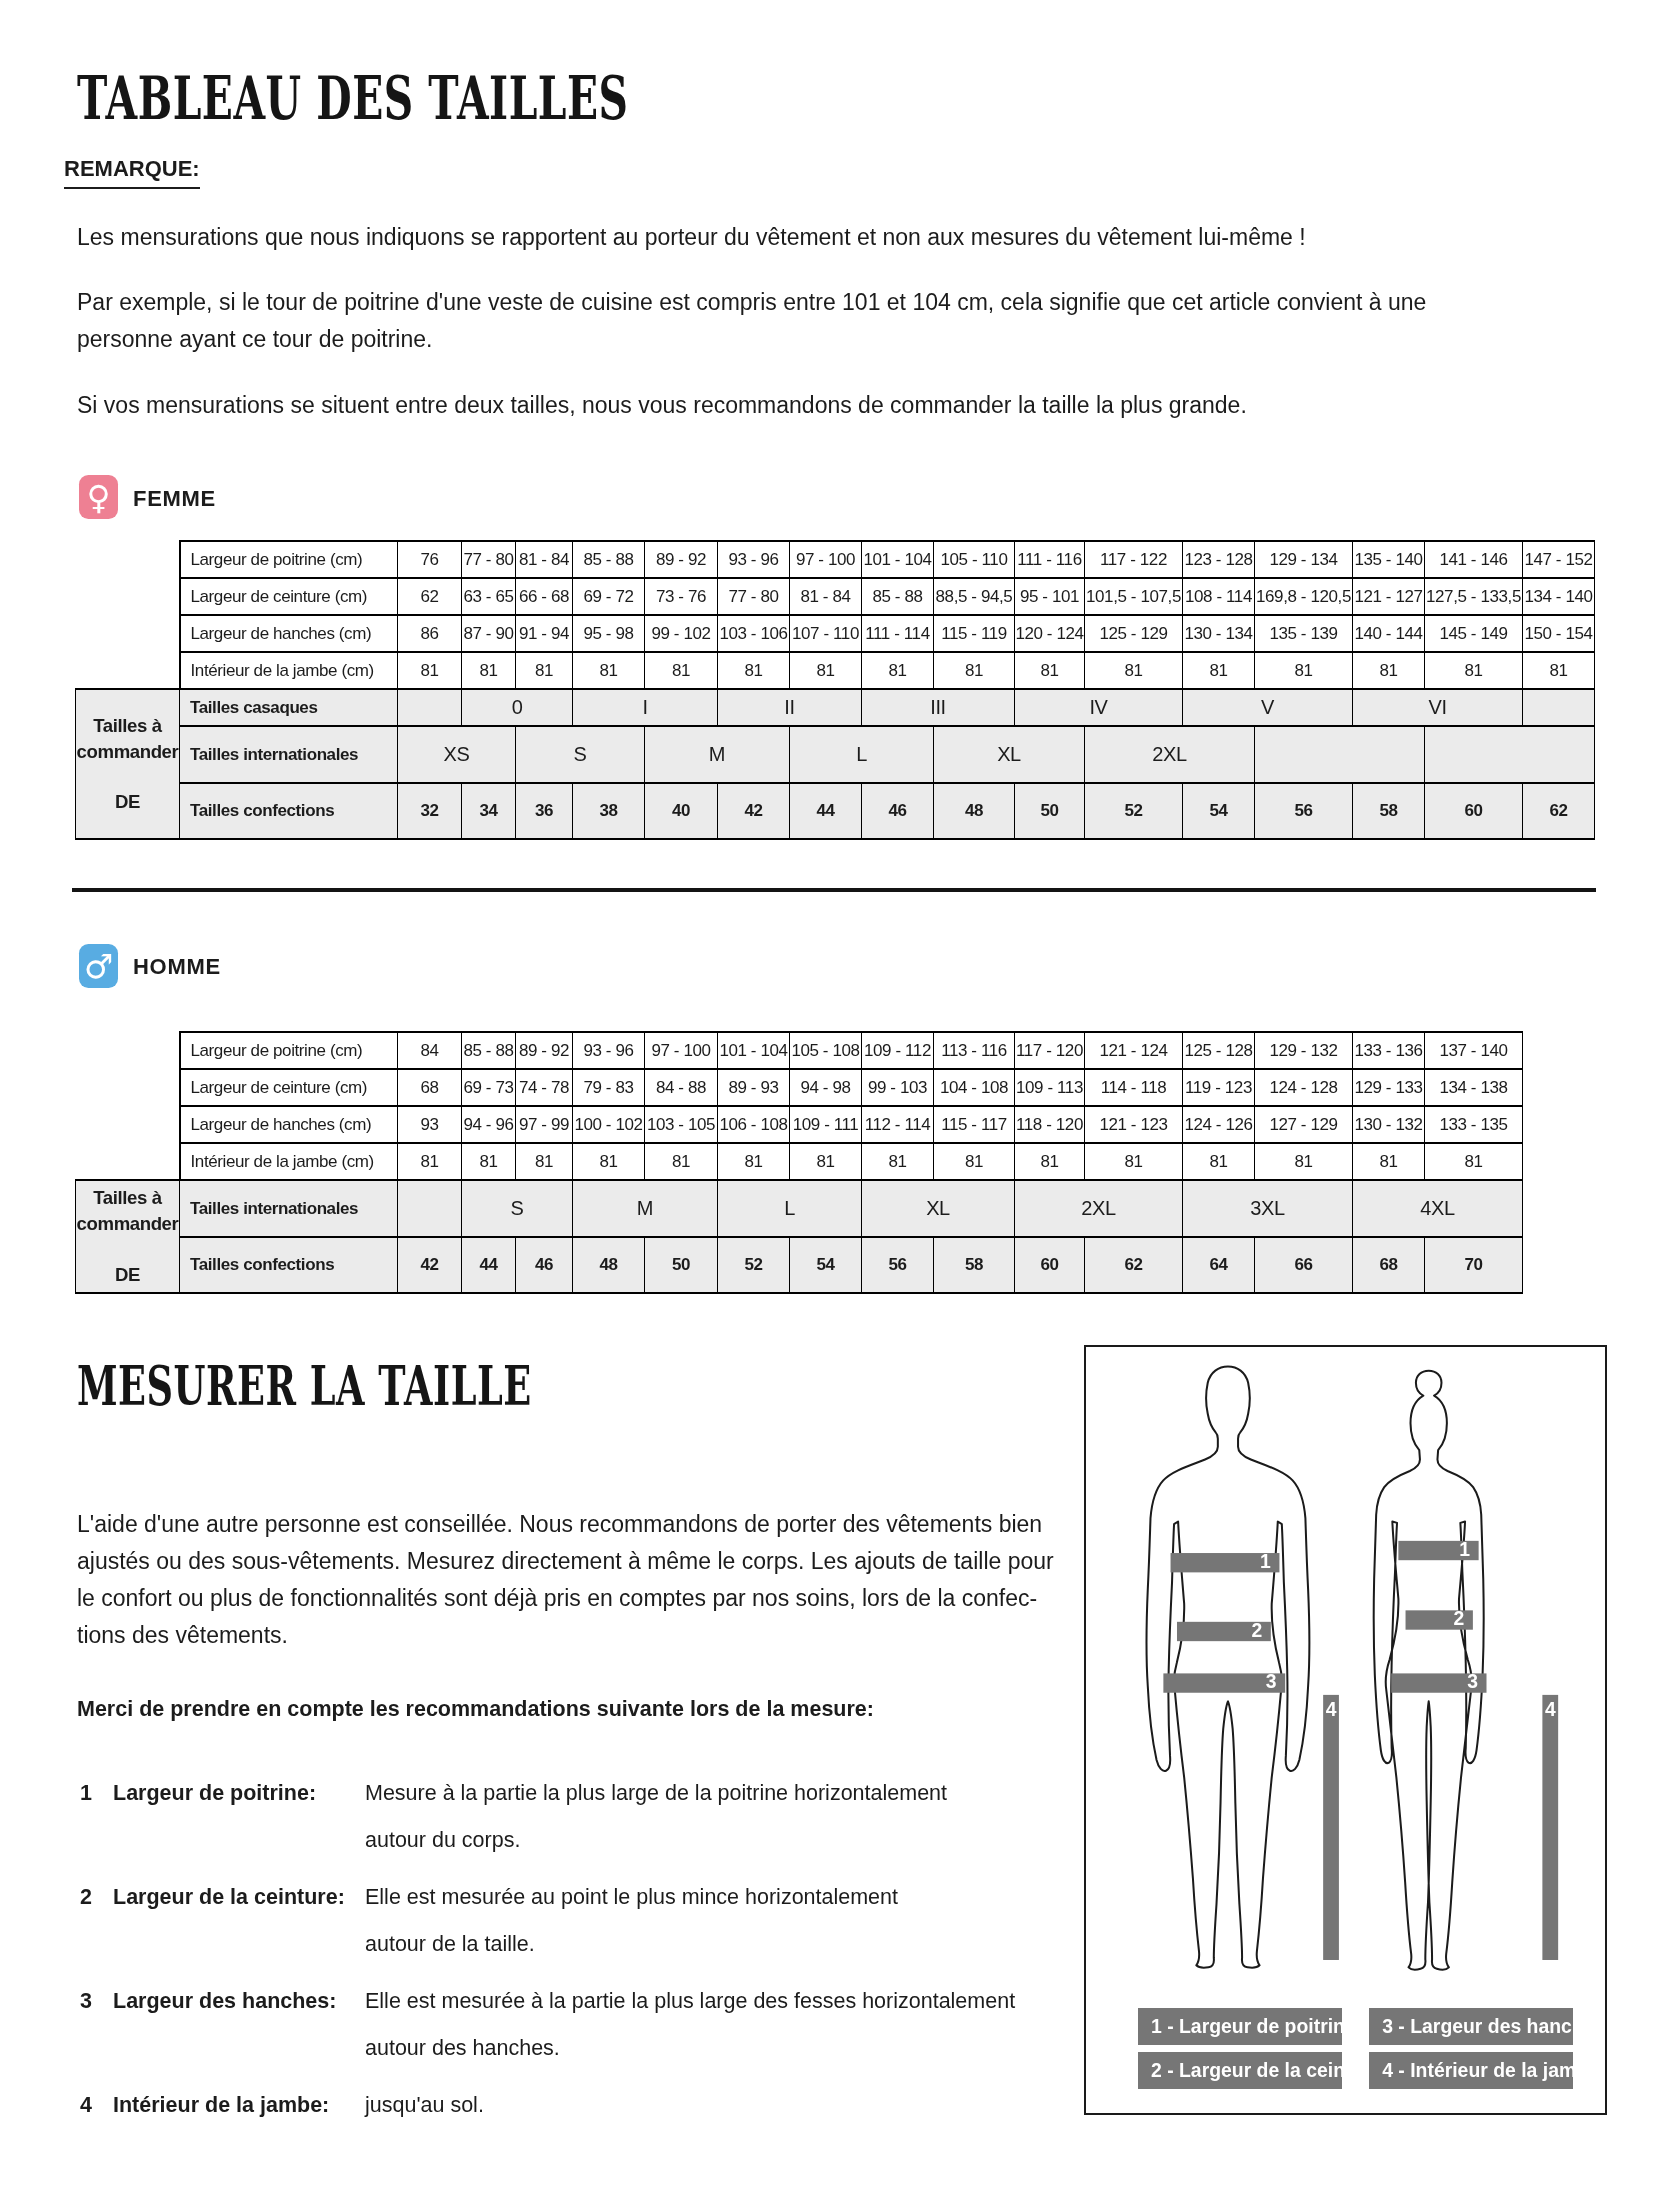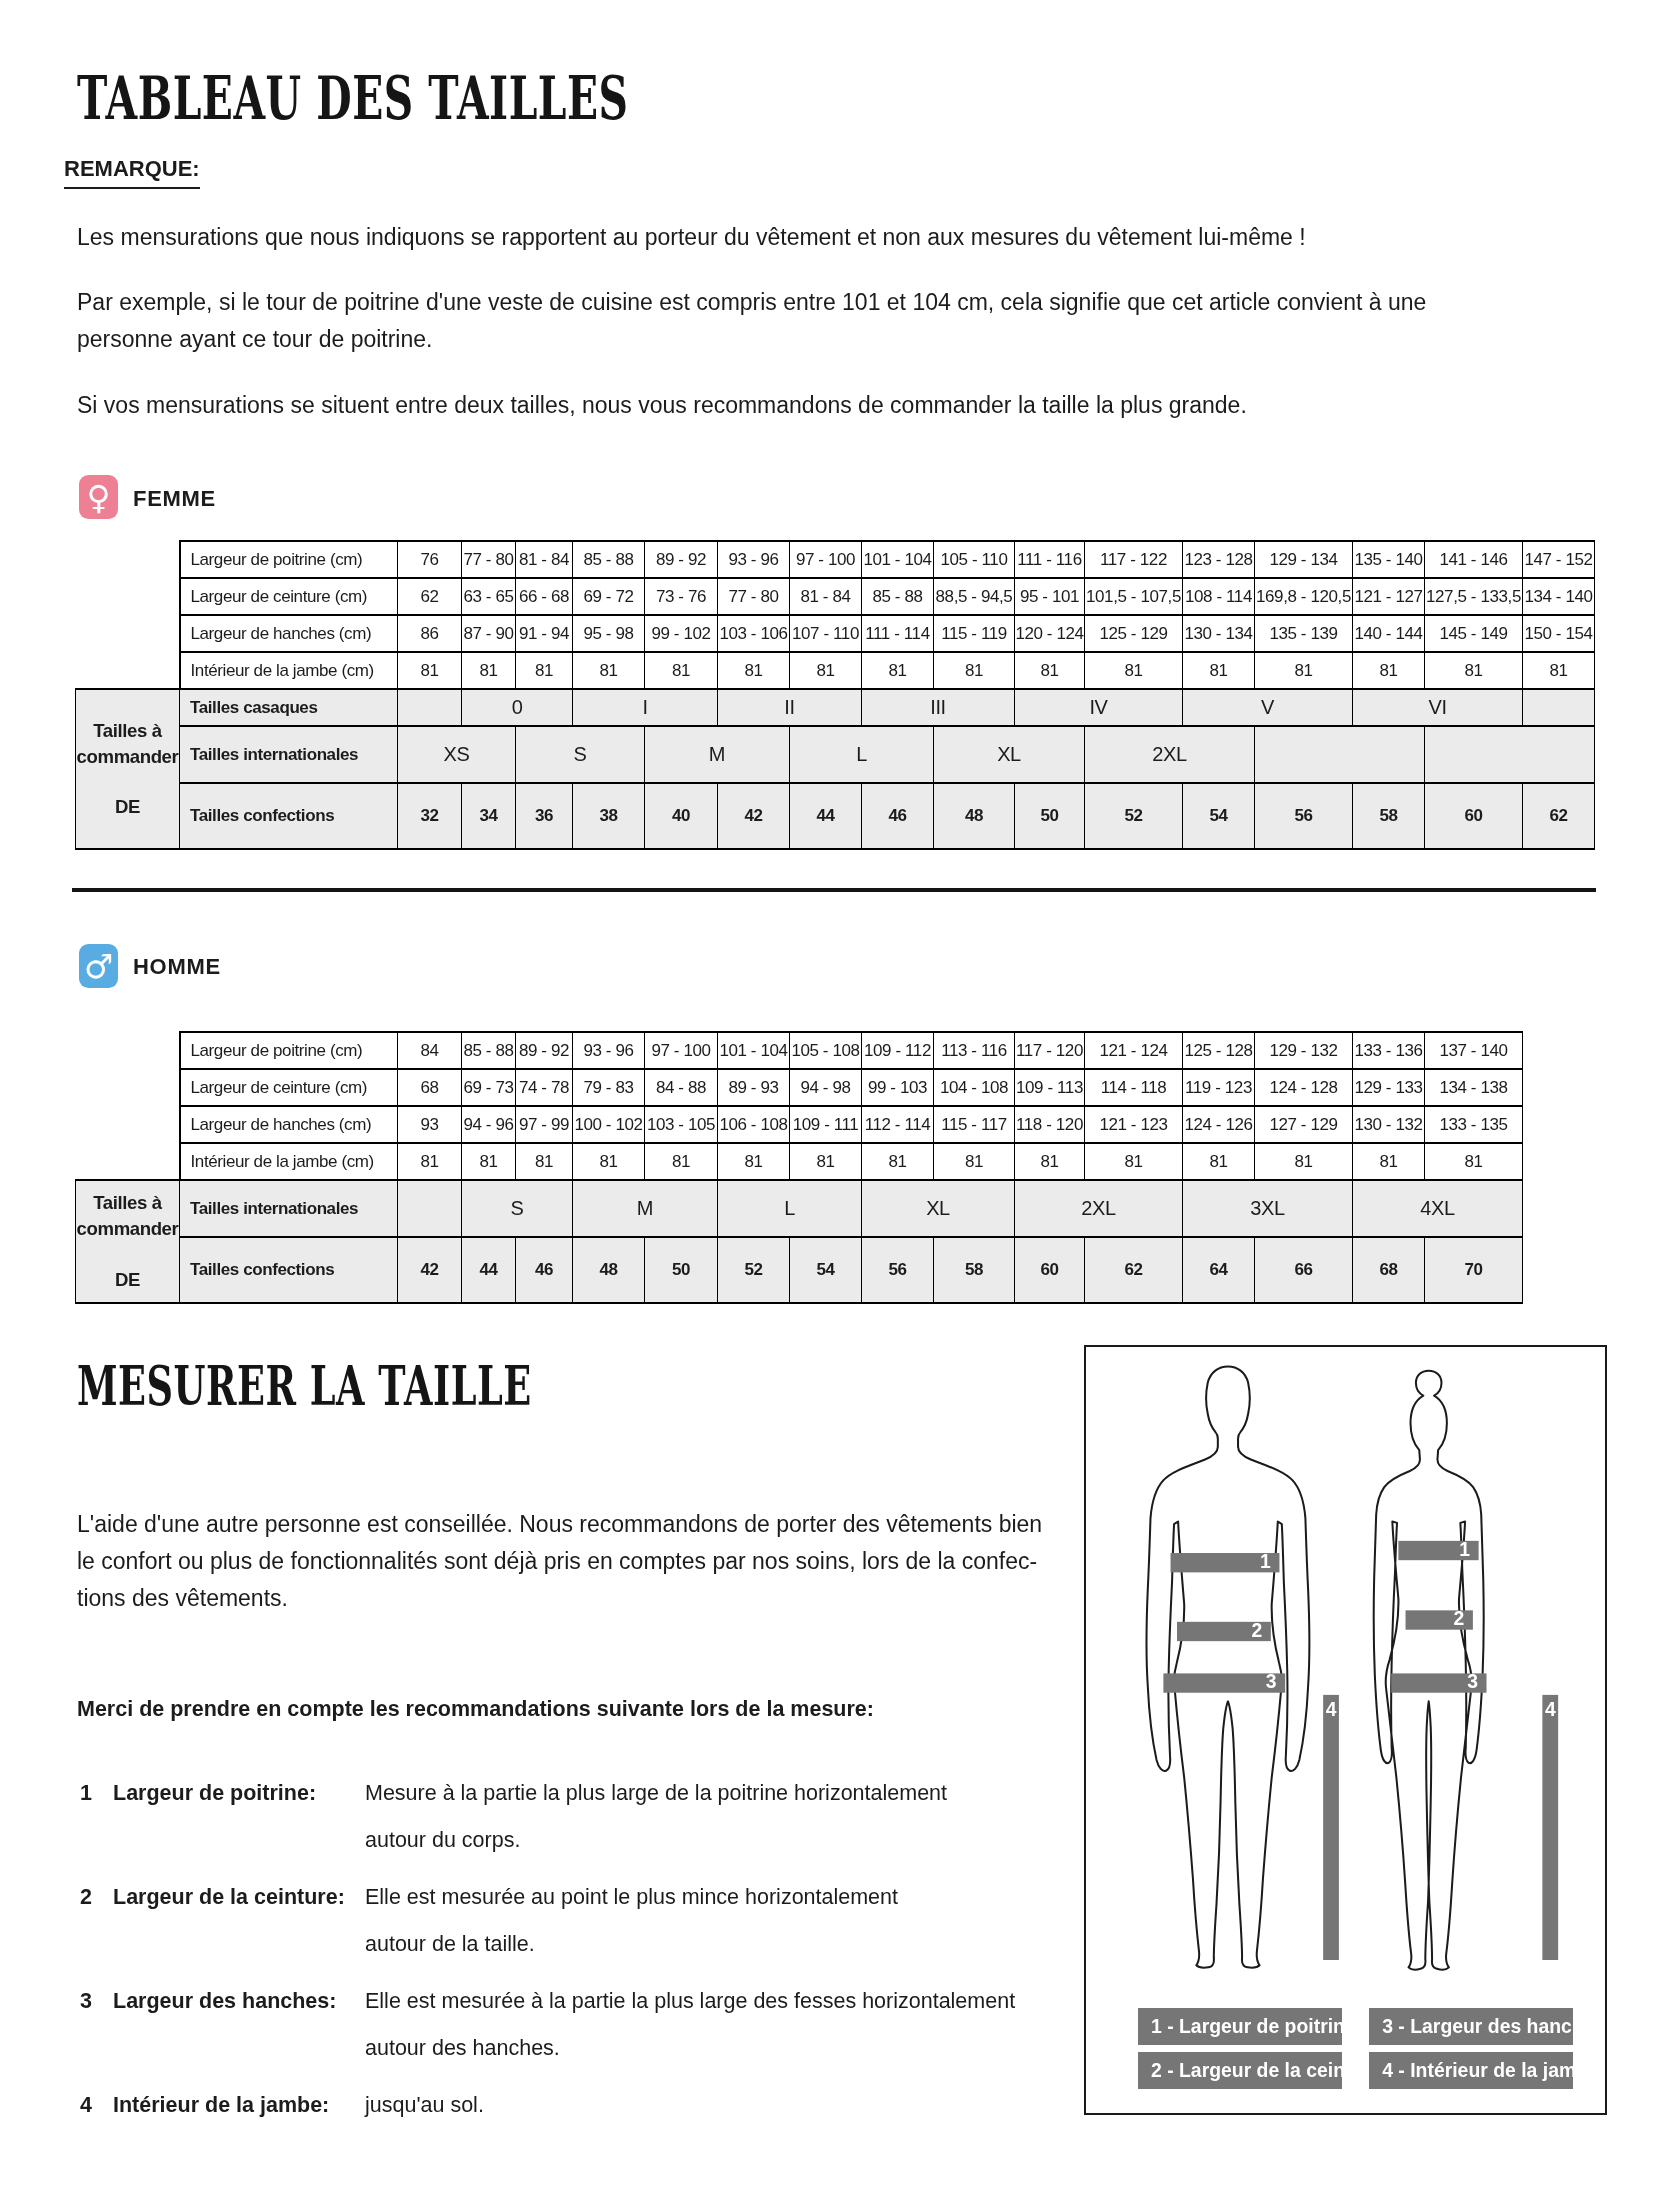--- a/index.html
+++ b/index.html
@@ -28,21 +28,21 @@
   
   table.size-table{border-collapse:collapse;table-layout:fixed;}
   table.size-table td{
     border:1.4px solid #000;border-top-width:2.9px;border-bottom-width:2.9px;
     text-align:center;vertical-align:middle;font-size:17px;letter-spacing:-0.4px;
     overflow:hidden;white-space:nowrap;padding:0;
   }
   table.size-table tr.mrow{height:37px;}
   table.size-table tr.srow-a{height:37px;}
   table.size-table tr.srow-b{height:57px;}
-  table.size-table tr.srow-c{height:66px;padding-left:36px;}
+  table.size-table tr.srow-c{height:56px;padding-left:36px;}
   table.size-table td.ghost{border:none;background:#fff;border-right:2.2px solid #000;}
   table.size-table td.lbl{text-align:left;padding-left:10px;font-size:17px;}
   table.size-table tr.srow td{background:#ebebeb;}
   table.size-table td.slbl{text-align:left;padding-left:10px;font-weight:bold;font-size:17px;}
   table.size-table td.sval{font-size:20px;}
   table.size-table td.cval{font-size:17px;font-weight:bold;}
   table.size-table td.order{font-weight:bold;font-size:18.6px;line-height:26px;background:#ebebeb;}
   table.size-table td.order .de{margin-top:24.4px;}
 
   .divider{background:#141414;height:4.3px;}
@@ -388,20 +388,21 @@
           <td class="cval" colspan="1">70</td>
         </tr>
       </tbody>
     </table>
 </div>
 
 <div class="abs slab h2" style="left:77px;top:1354px;">MESURER LA TAILLE</div>
 
 <div class="abs" style="left:77px;top:1506px;">
     <div class="body-line">L'aide d'une autre personne est conseillée. Nous recommandons de porter des vêtements bien</div>
+    <div class="body-line">ajustés ou des sous-vêtements. Mesurez directement à même le corps. Les ajouts de taille pour</div>
     <div class="body-line">le confort ou plus de fonctionnalités sont déjà pris en comptes par nos soins, lors de la confec-</div>
     <div class="body-line">tions des vêtements.</div>
   </div>
 
 <div class="abs note-line" style="left:77px;top:1697px;">Merci de prendre en compte les recommandations suivante lors de la mesure:</div>
 
 <div class="abs" style="left:80px;top:1770px;width:1004px;">
     <div class="instr">
       <div class="i-num">1</div>
       <div class="i-label">Largeur de poitrine:</div>

